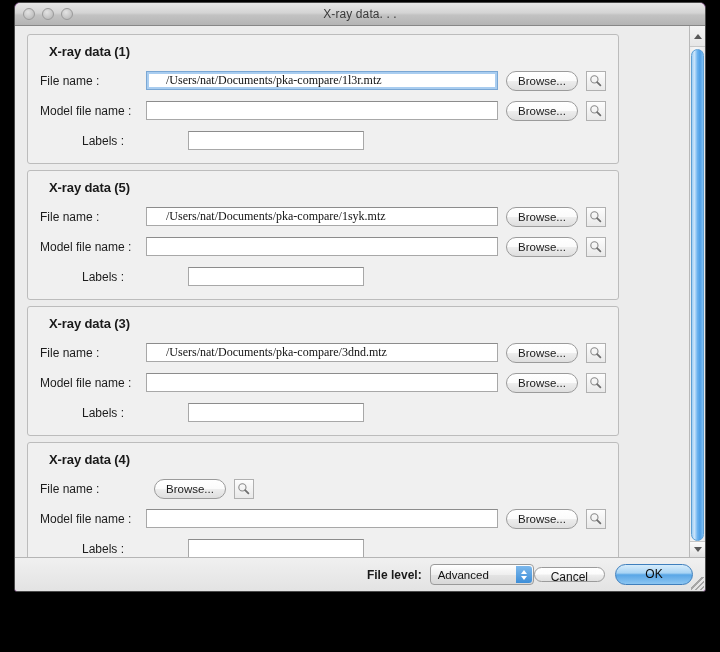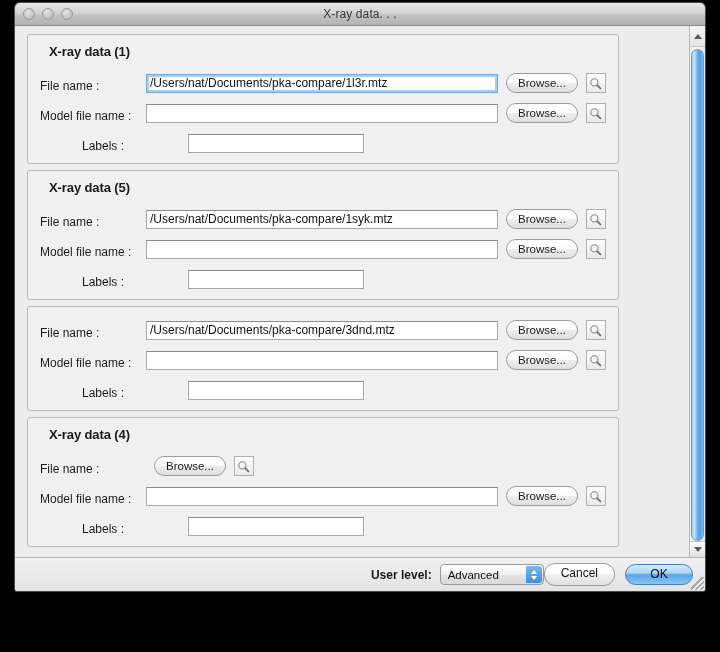--- a/index.html
+++ b/index.html
@@ -138,46 +138,46 @@
   }
   .group-title {
     font-size: 13px;
     font-weight: bold;
     color: #1a1a1a;
     margin: 1px 0 9px 9px;
     letter-spacing: -0.1px;
   }
   .row {
     display: flex;
-    align-items: flex-end;
+    align-items: center;
     height: 25px;
     margin-bottom: 5px;
   }
   .row:last-child { margin-bottom: 0; margin-left: 42px; }
   .row-label {
     width: 106px;
     flex: 0 0 106px;
     font-size: 12px;
     color: #1c1c1c;
   }
 
   
   .field {
     height: 19px;
     box-sizing: border-box;
     background: #ffffff;
     border: 1px solid #a8a8a8;
     border-top-color: #8c8c8c;
     font-size: 12px;
     color: #111;
-    padding: 0 3px;
+    padding: 0 19px;
     line-height: 17px;
     white-space: nowrap;
     overflow: hidden;
-    font-family: Liberation Sans, sans-serif;
+    font-family: Liberation Serif, serif;
   }
   .field-wide { width: 352px; flex: 0 0 352px; }
   .field-short { width: 176px; flex: 0 0 176px; }
   .field.focused {
     border: 1px solid #7aa7d4;
     outline: 2px solid #a9cdf0;
     outline-offset: -3px;
     box-shadow: 0 0 0 1px #c3ddf5 inset;
   }
 
@@ -261,34 +261,34 @@
     border-right: 3.5px solid transparent;
     border-bottom: 4px solid #ffffff;
   }
   .pa-down {
     width: 0; height: 0;
     border-left: 3.5px solid transparent;
     border-right: 3.5px solid transparent;
     border-top: 4px solid #ffffff;
   }
   .cancel-btn {
-    height: 23px;
+    height: 15px;
     padding: 0 16px;
     border-radius: 11px;
     border: 1px solid #9b9b9b;
     background: linear-gradient(to bottom, #ffffff 0%, #fcfcfc 48%, #efefef 52%, #e0e0e0 100%);
     font-size: 12px;
     color: #141414;
     line-height: 19px;
     box-sizing: border-box;
     margin-right: 10px;
   }
   .ok-btn {
     height: 21px;
-    width: 68px;
+    width: 78px;
     border-radius: 11px;
     border: 1px solid #3f7fbd;
     background: linear-gradient(to bottom, #d6ecfb 0%, #a9d4f4 42%, #59a6e6 52%, #8cc6f2 100%);
     font-size: 12px;
     color: #0b0b0b;
     line-height: 19px;
     text-align: center;
     box-sizing: border-box;
   }
   .grip {
@@ -370,20 +370,21 @@
                 <line x1="8.1" y1="8.1" x2="11.4" y2="11.4" stroke="#6f6f6f" stroke-width="1.8" stroke-linecap="round"></line>
               </svg>
             </div>
           </div>
           <div class="row">
             <div class="row-label">Labels :</div>
             <div class="field field-short"></div>
           </div>
         </div>
         <div class="group">
+          <div class="group-title">X-ray data (3)</div>
           <div class="row">
             <div class="row-label">File name :</div>
             <div class="field field-wide">/Users/nat/Documents/pka-compare/3dnd.mtz</div>
             <div class="browse-btn">Browse...</div>
             <div class="mag-btn">
               <svg width="13" height="13" viewBox="0 0 13 13">
                 <circle cx="5.4" cy="5.4" r="3.6" fill="none" stroke="#8a8a8a" stroke-width="1.1"></circle>
                 <line x1="8.1" y1="8.1" x2="11.4" y2="11.4" stroke="#6f6f6f" stroke-width="1.8" stroke-linecap="round"></line>
               </svg>
             </div>
@@ -442,21 +443,21 @@
         <div class="sb-thumb"></div>
       </div>
       <div class="sb-btn">
         <div class="sb-arrow-down"></div>
       </div>
     </div>
 
   </div>
 
   <div class="bottombar">
-    <div class="userlevel-label">User level:</div>
+    <div class="userlevel-label">File level:</div>
     <div class="popup">
       <div class="popup-value">Advanced</div>
       <div class="popup-arrows">
         <div class="pa-up"></div>
         <div class="pa-down"></div>
       </div>
     </div>
     <div class="cancel-btn">Cancel</div>
     <div class="ok-btn">OK</div>
     <div class="grip"></div>

